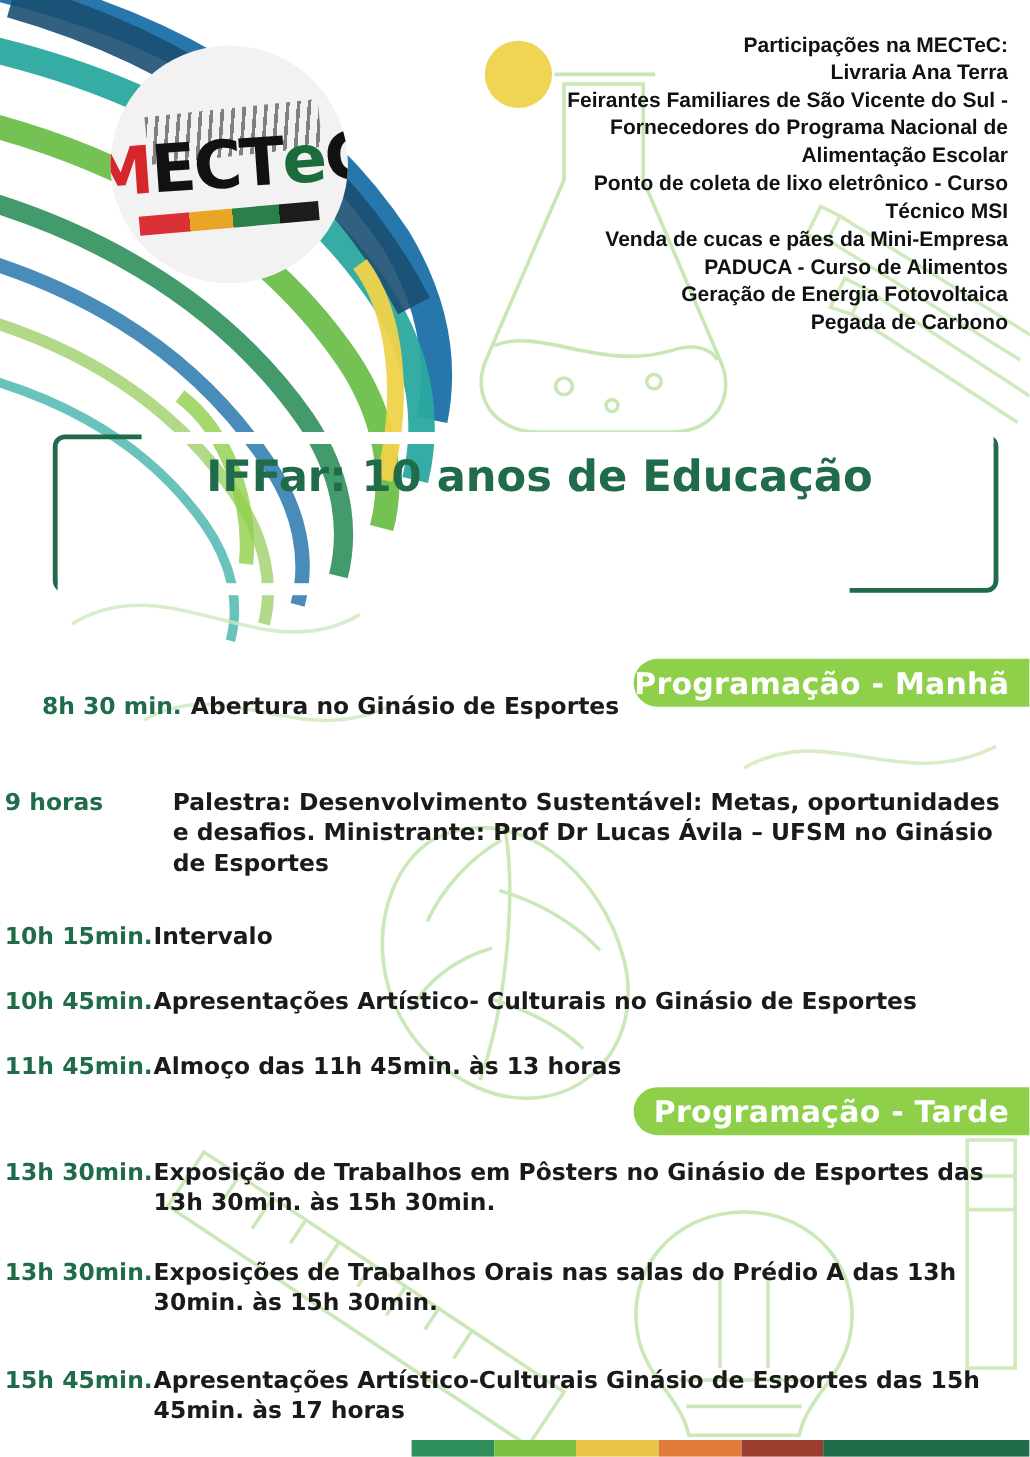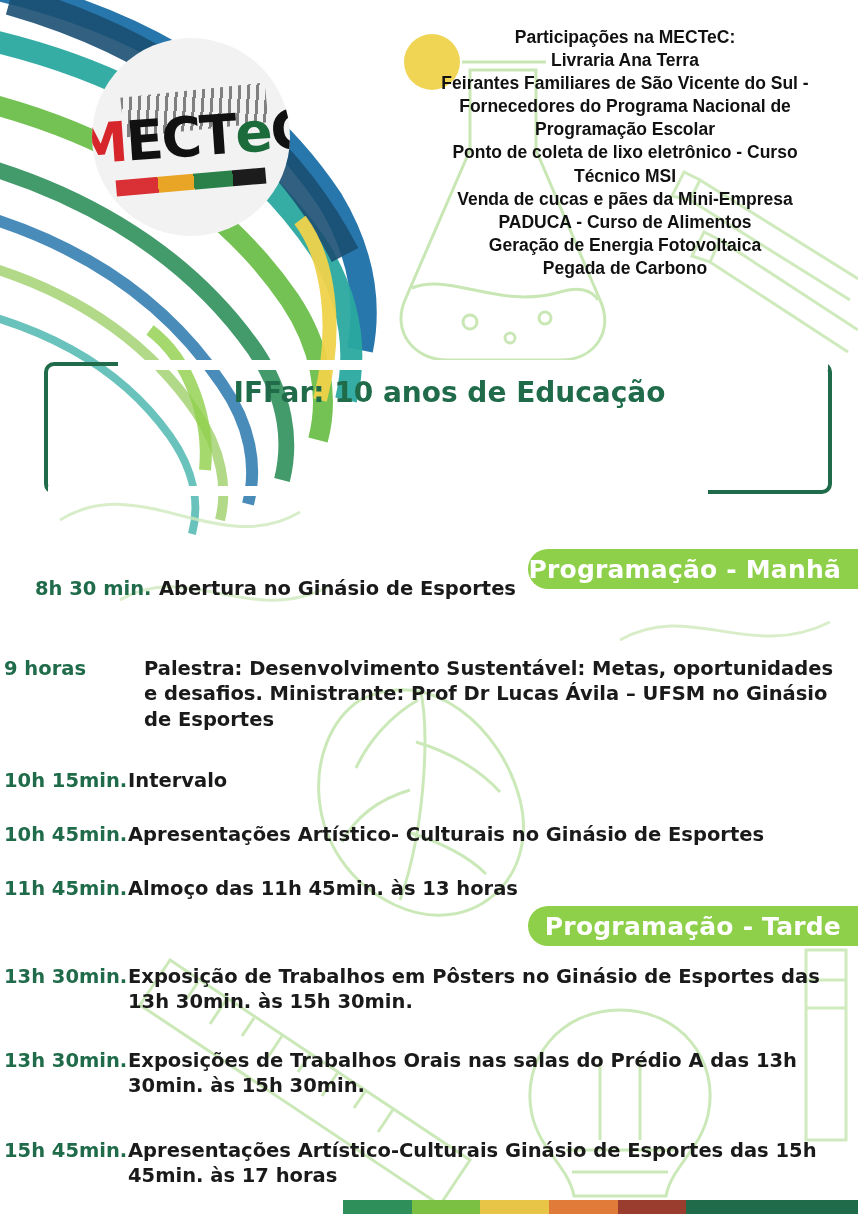--- a/index.html
+++ b/index.html
@@ -60,21 +60,21 @@
     opacity: .55;
     transform: rotate(-6deg);
   }
 
   
   .participations {
     position: absolute;
     right: 18px; top: 26px;
     width: 430px;
     z-index: 4;
-    text-align: center;
+    text-align: right;
     font-family: "Liberation Sans", sans-serif;
     font-weight: bold;
     font-size: 17.5px;
     line-height: 1.32;
     color: #111;
   }
   .participations div { margin: 0; }
 
   
   .title-wrap {
@@ -95,21 +95,21 @@
   }
   
   .bracket::before { left: 70px; right: 0; top: -6px; height: 10px; }
   .bracket::after  { left: 0; right: 120px; bottom: -6px; height: 10px; }
   .title-text {
     position: relative;
     z-index: 2;
     padding: 14px 25px 0 48px;
     font-family: "DejaVu Sans", sans-serif;
     font-weight: bold;
-    font-size: 28px;
+    font-size: 36px;
     line-height: 1.22;
     color: #1f6b4a;
     text-align: center;
   }
 
   
   .banner {
     position: absolute;
     right: 0;
     height: 40px;
@@ -270,21 +270,21 @@
       <span class="c2">C</span>
   </div>
   <div class="logo-bar"></div>
 </div>
 
 <div class="participations">
   <div>Participações na MECTeC:</div>
   <div>Livraria Ana Terra</div>
   <div>Feirantes Familiares de São Vicente do Sul -</div>
   <div>Fornecedores do Programa Nacional de</div>
-  <div>Programação Escolar</div>
+  <div>Alimentação Escolar</div>
   <div>Ponto de coleta de lixo eletrônico - Curso</div>
   <div>Técnico MSI</div>
   <div>Venda de cucas e pães da Mini-Empresa</div>
   <div>PADUCA - Curso de Alimentos</div>
   <div>Geração de Energia Fotovoltaica</div>
   <div>Pegada de Carbono</div>
 </div>
 
 <div class="title-wrap">
   <div class="bracket"></div>

